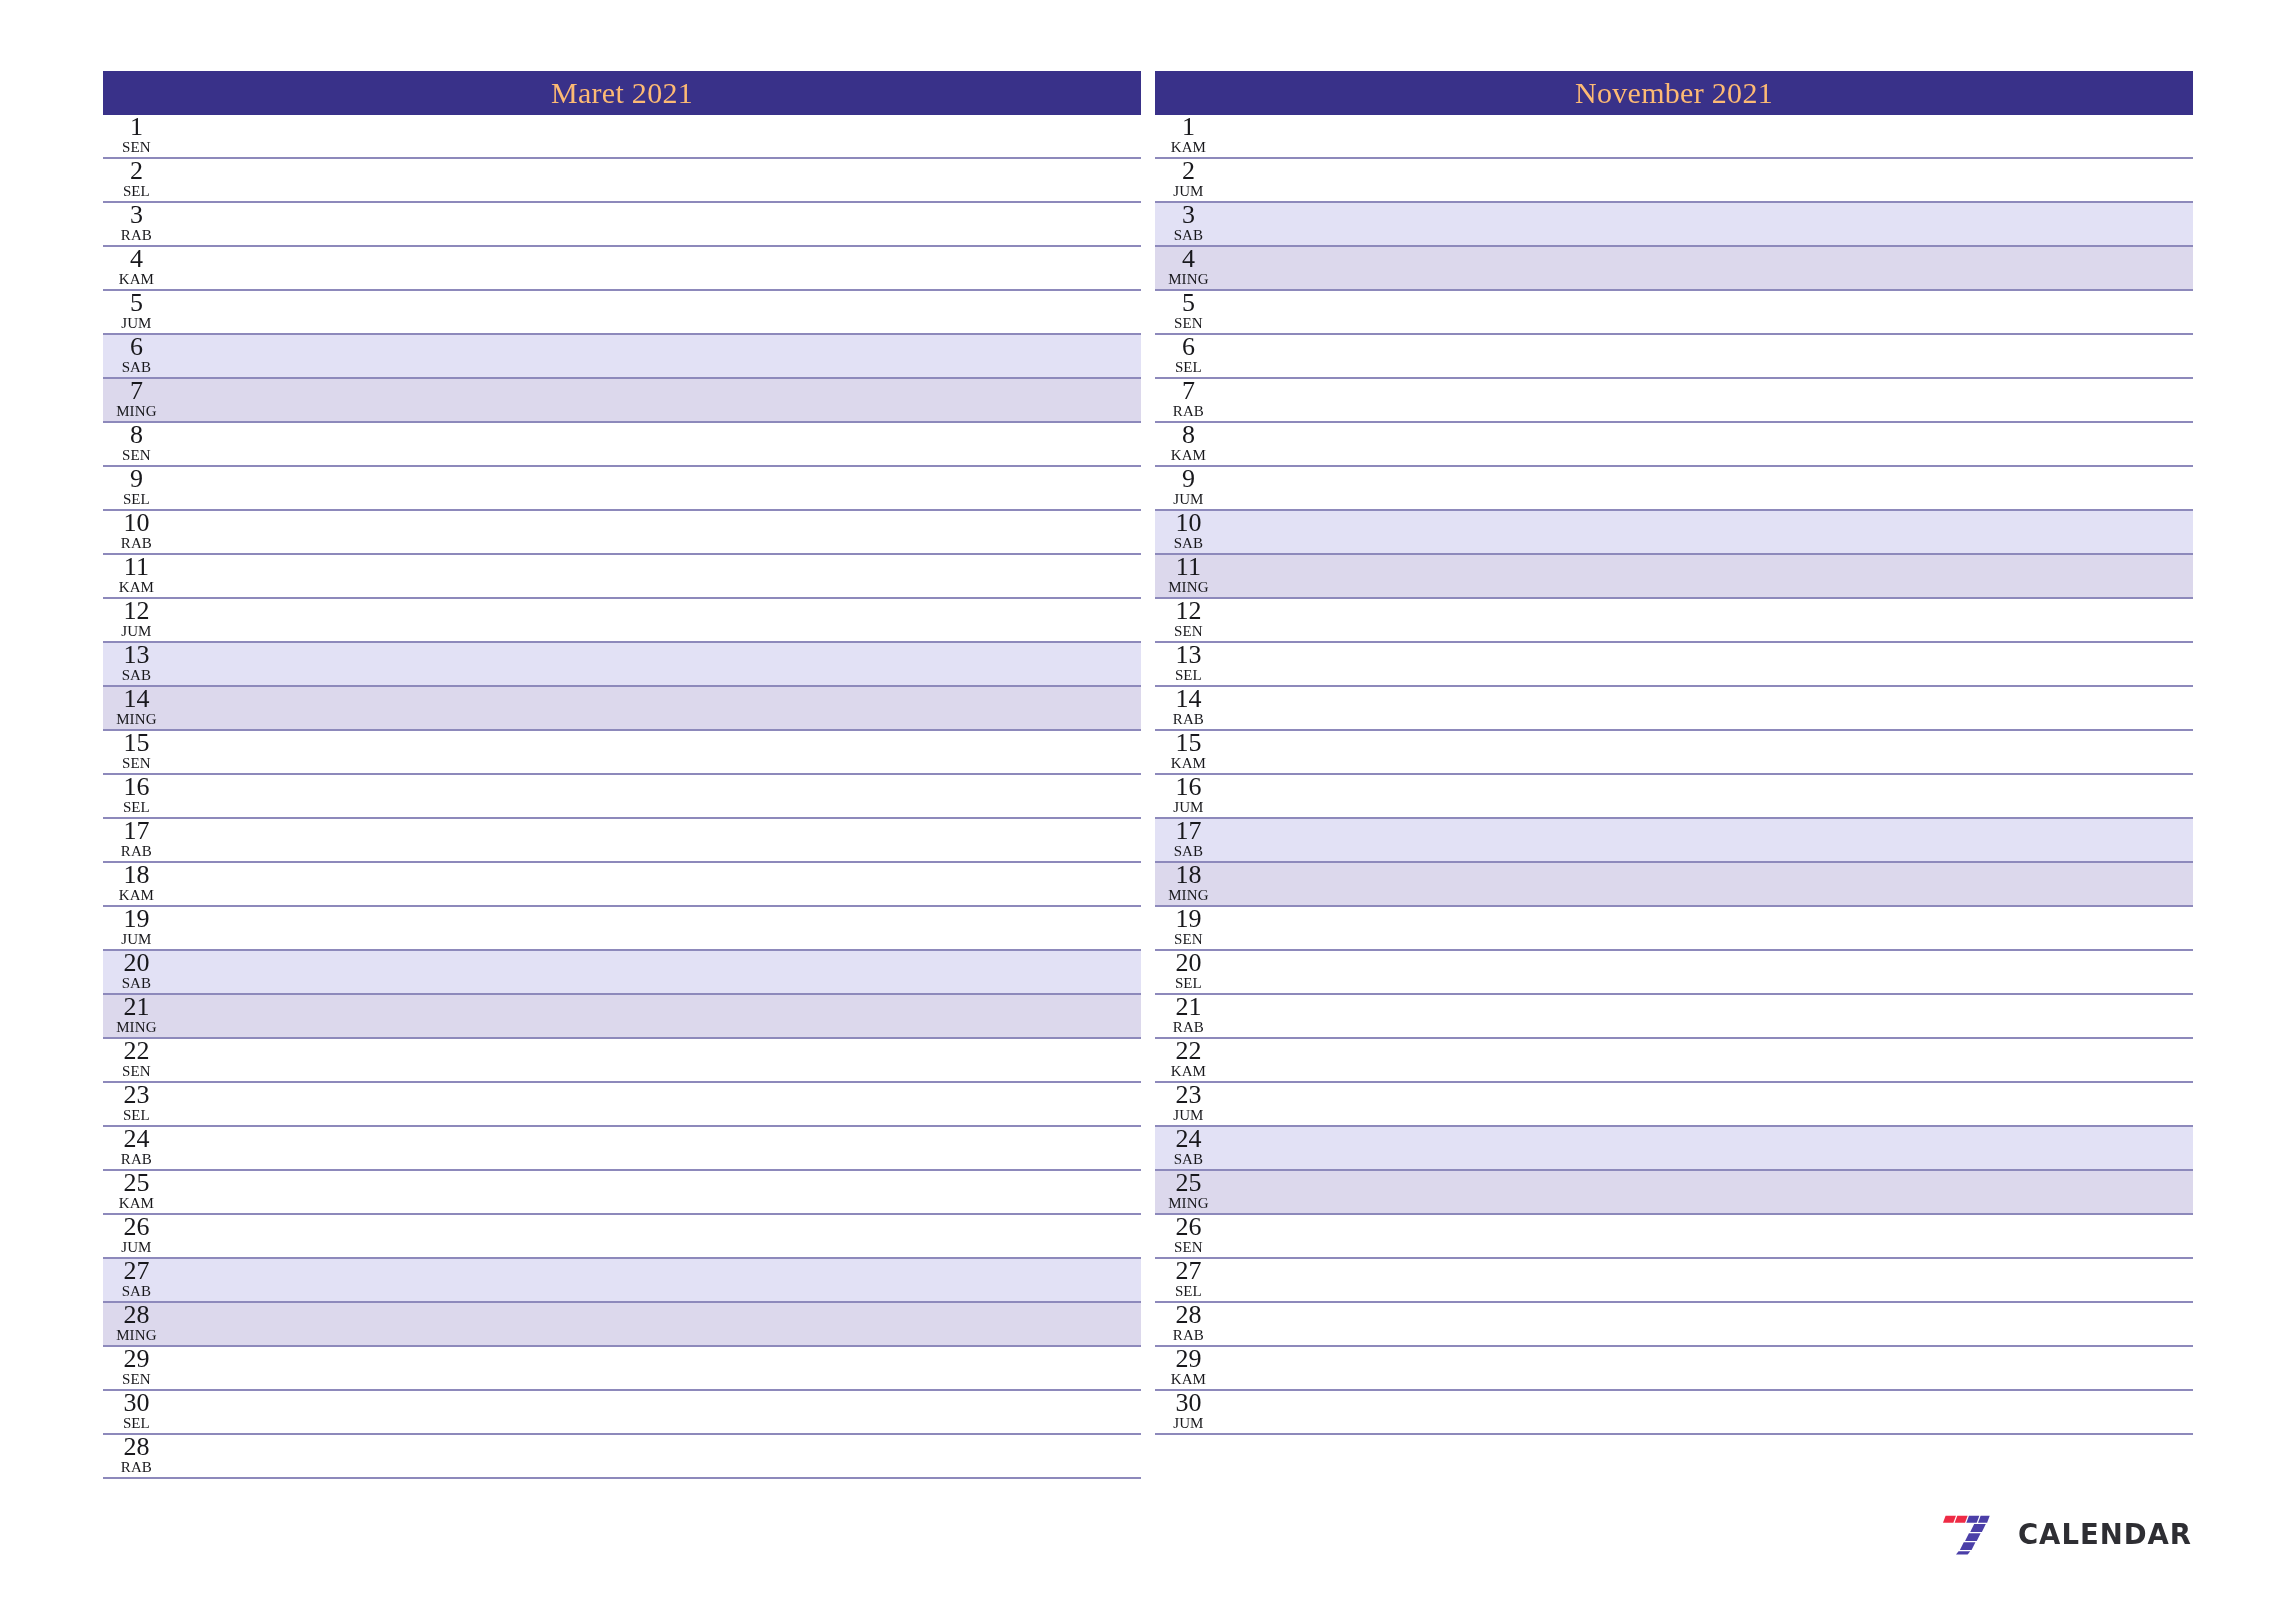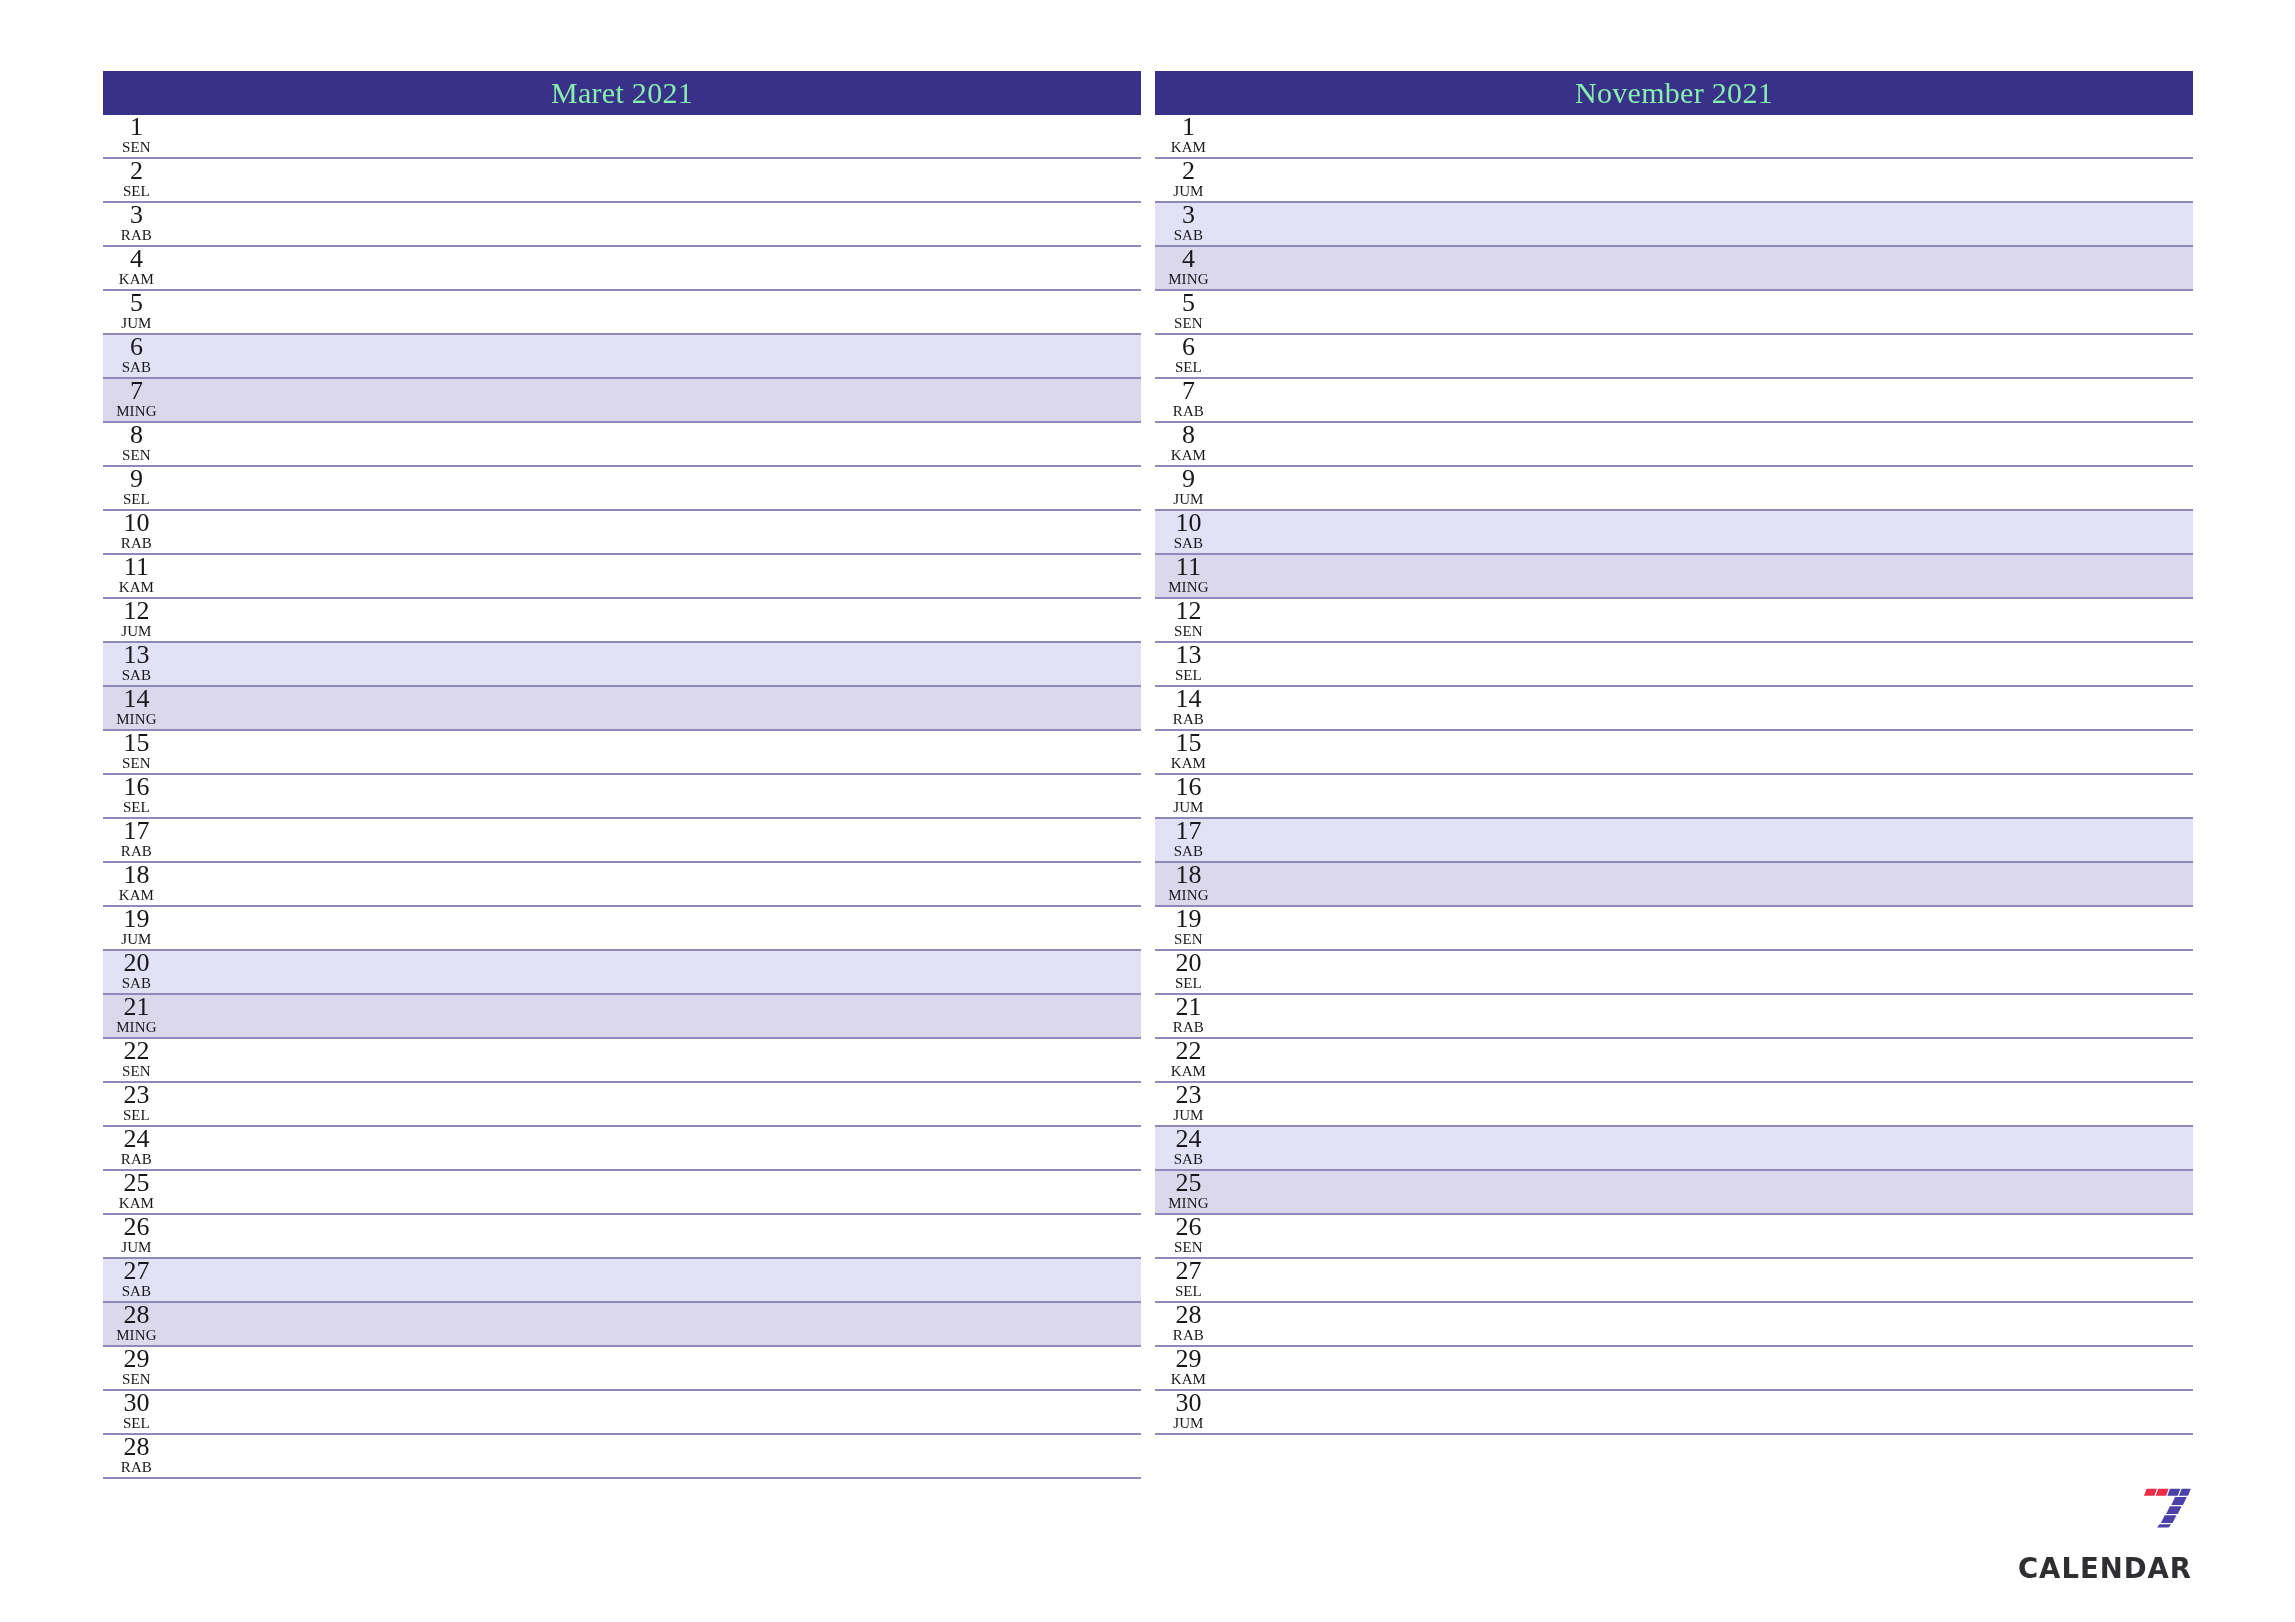--- a/index.html
+++ b/index.html
@@ -33,21 +33,21 @@
   }
 
   .month-col {
     width: 1038px;
     display: flex;
     flex-direction: column;
   }
 
   .month-header {
     background: #393189;
-    color: #86efac;
+    color: #fdba74;
     text-align: center;
     height: 44px;
     line-height: 44px;
     font-size: 30px;
     font-family: "Liberation Serif", "DejaVu Serif", serif;
     letter-spacing: 0.3px;
     font-weight: 400;
     white-space: nowrap;
     overflow: hidden;
   }
@@ -108,22 +108,21 @@
     right: 103px;
     bottom: 59px;
     height: 59px;
     display: flex;
     justify-content: flex-end;
     align-items: center;
     pointer-events: none;
   }
   .logo {
     display: flex;
-    flex-direction: column;
-    align-items: flex-end;
+    align-items: center;
     gap: 27px;
     pointer-events: auto;
   }
   .logo-mark {
     width: 48px;
     height: 41px;
     position: relative;
   }
   .logo-text {
     font-family: "DejaVu Sans", "Liberation Sans", sans-serif;

